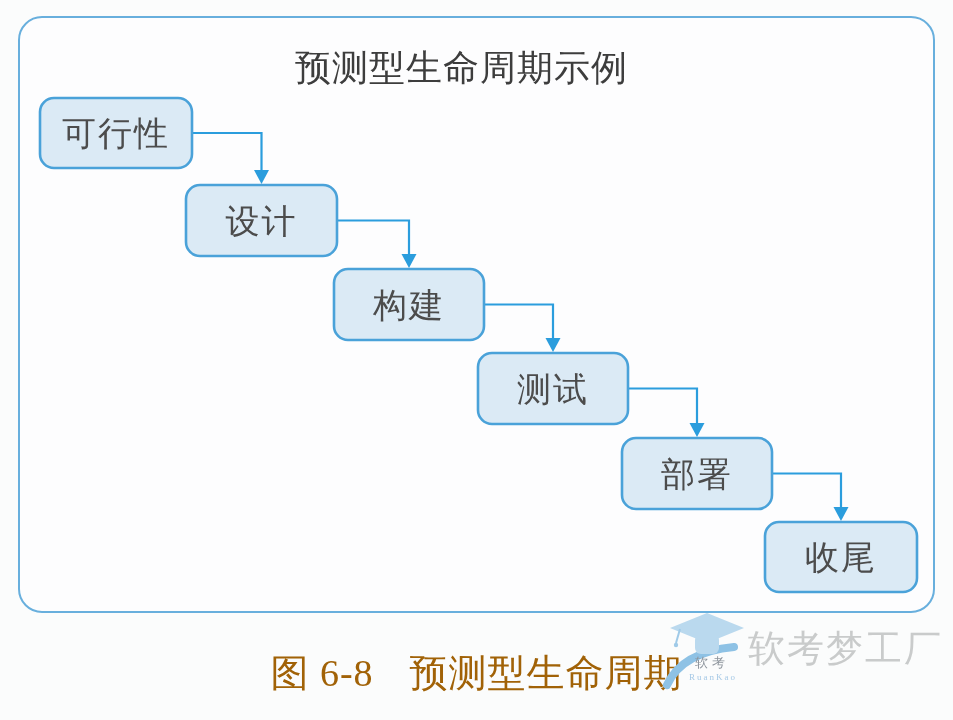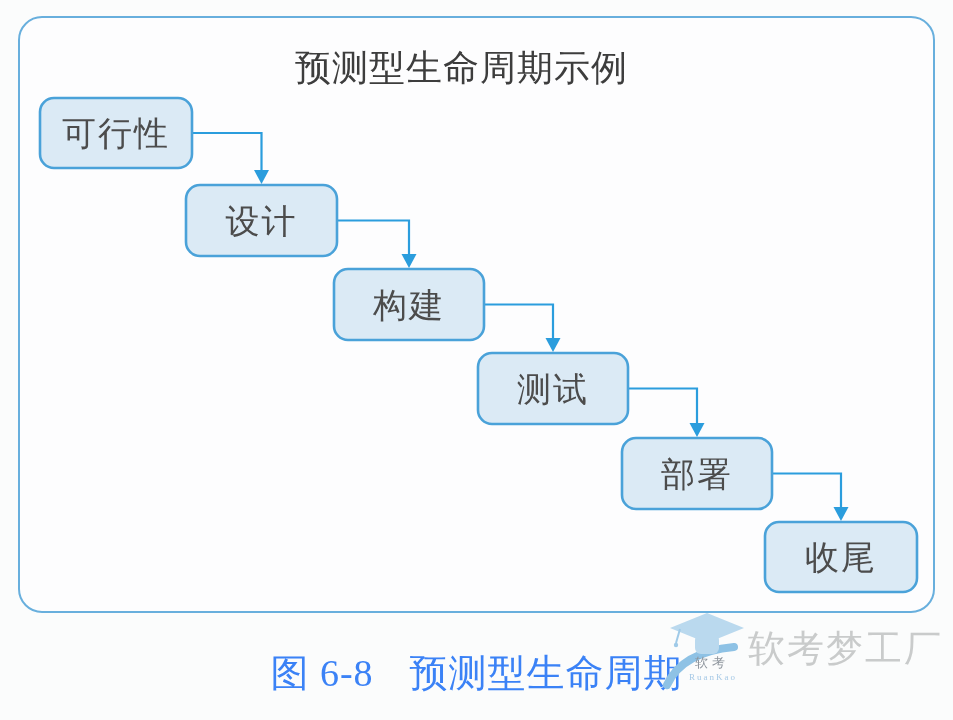--- a/index.html
+++ b/index.html
@@ -19,21 +19,21 @@
   }
   .title {
     position: absolute; left: 0; top: 44px; width: 923px;
     text-align: center;
     font-size: 36px; letter-spacing: 1px; color: #3d3d3d;
   }
   svg.diagram { position: absolute; left: 0; top: 0; }
   .caption {
     position: absolute; left: 0; top: 648px; width: 953px;
     text-align: center;
-    font-size: 38px; color: #3b82f6; white-space: nowrap;
+    font-size: 38px; color: #a16207; white-space: nowrap;
   }
   .caption .cap-label { margin-right: 36px; letter-spacing: 1px; }
   .caption .cap-text  { letter-spacing: 1px; }
   .watermark {
     position: absolute; left: 662px; top: 610px;
     width: 288px; height: 88px;
   }
   .watermark .capicon { position: absolute; left: 0; top: 0; }
   .watermark .brand {
     position: absolute; left: 86px; top: 14px;

